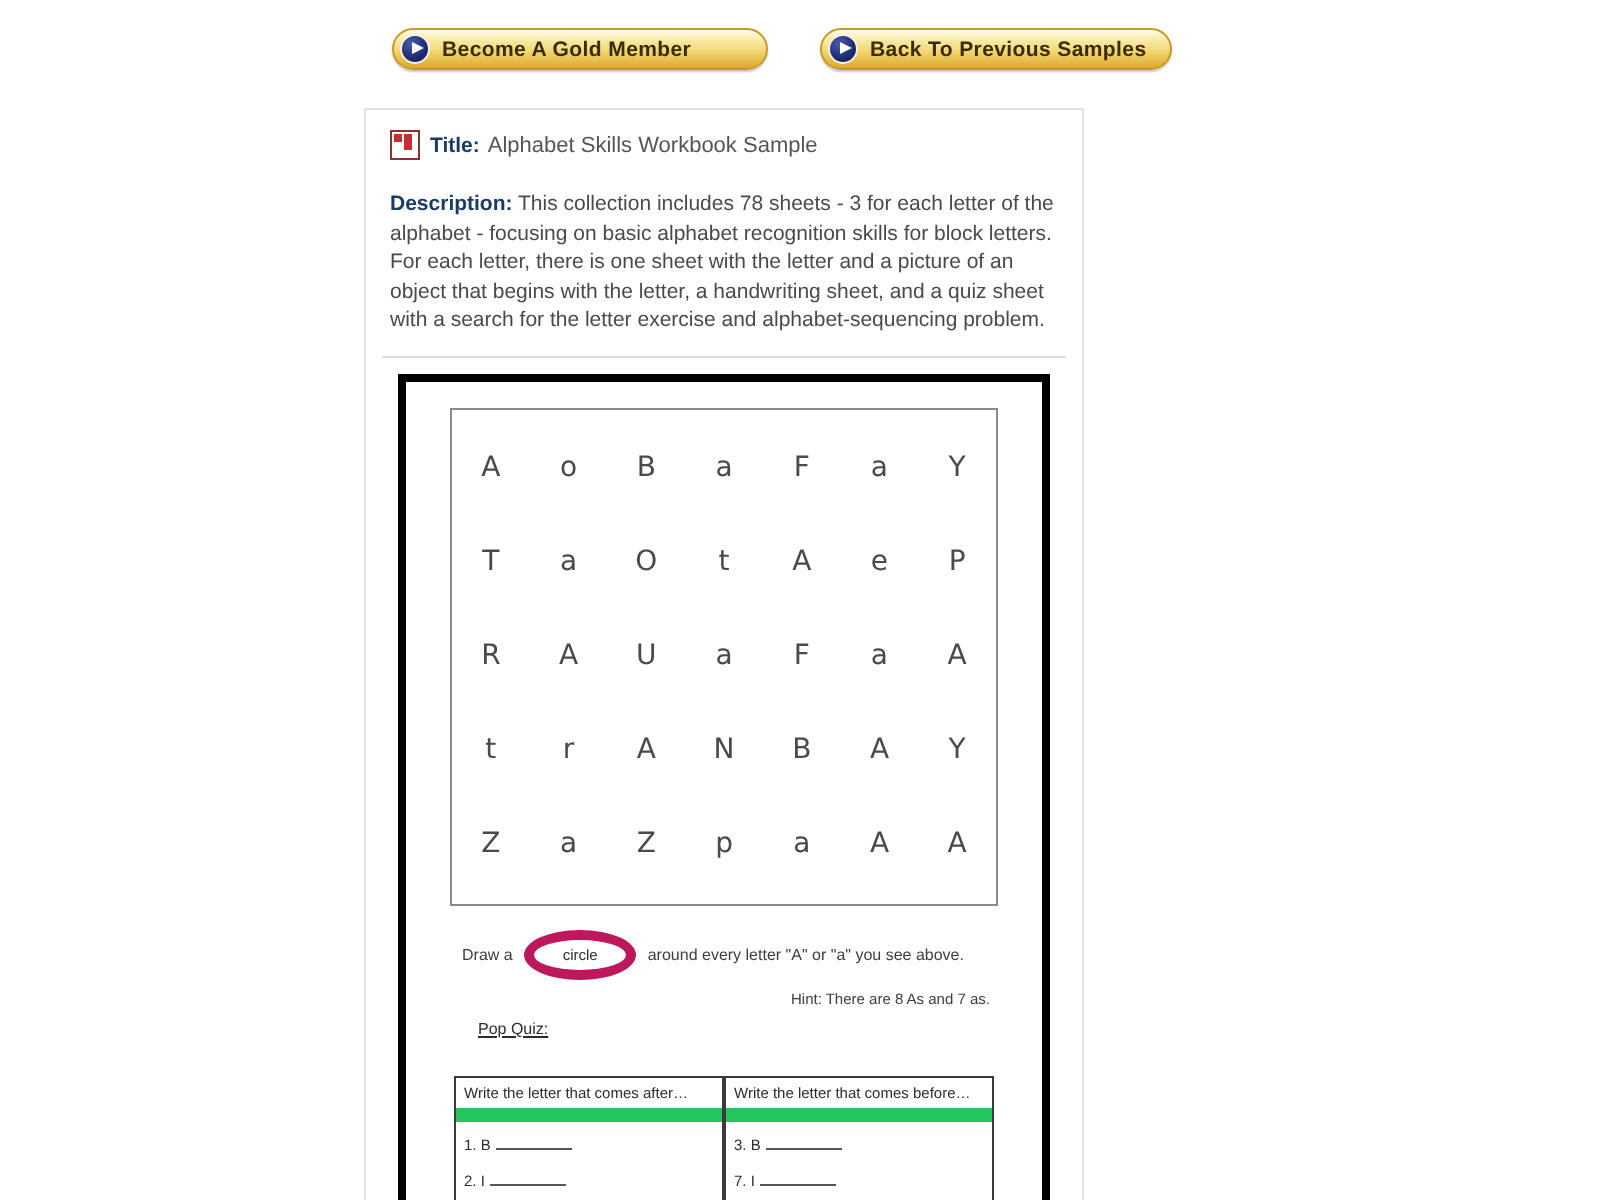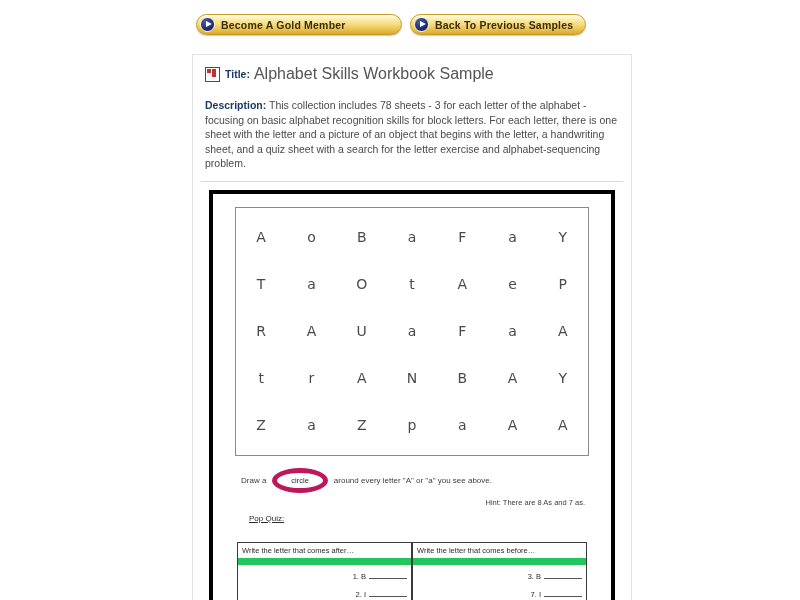--- a/index.html
+++ b/index.html
@@ -63,29 +63,29 @@
     border-top: 3.4px solid transparent;
     border-bottom: 3.4px solid transparent;
   }
   .gold-btn .btn-label {
     font-size: 10.5px;
     font-weight: bold;
     color: #3a2c07;
     white-space: nowrap;
     letter-spacing: 0.2px;
   }
-  #btn-gold { left: 196px; width: 206px; }
+  #btn-gold { left: 196px; width: 188px; }
   #btn-back { left: 410px; width: 176px; }
 
   
   .panel {
     position: absolute;
-    left: 192px;
+    left: 182px;
     top: 54px;
-    width: 440px;
+    width: 360px;
     height: 546px;
     background: #ffffff;
     border: 1px solid #e2e2e2;
     border-bottom: none;
     box-sizing: border-box;
     overflow: hidden;
   }
   .meta {
     padding: 10px 12px 4px 12px;
   }
@@ -94,21 +94,21 @@
     align-items: center;
     margin-bottom: 9px;
   }
   .meta-label {
     font-size: 10.5px;
     font-weight: bold;
     color: #1b3a66;
     white-space: nowrap;
   }
   .meta-value {
-    font-size: 16px;
+    font-size: 11px;
     color: #555555;
     margin-left: 4px;
     white-space: nowrap;
   }
 
   
   .ico {
     width: 13px;
     height: 13px;
     margin-right: 5px;
@@ -242,21 +242,20 @@
     color: #2c2c2c;
     padding: 3px 4px;
     border-bottom: 7px solid #22c55e;
     white-space: nowrap;
   }
   .quiz-item {
     font-size: 7.5px;
     color: #2c2c2c;
     padding: 6px 4px 2px 4px;
     white-space: nowrap;
-    text-align: right;
   }
   .quiz-item .blank {
     display: inline-block;
     width: 38px;
     border-bottom: 1px solid #555555;
     margin-left: 3px;
     height: 7px;
   }
 </style>
 </head>

